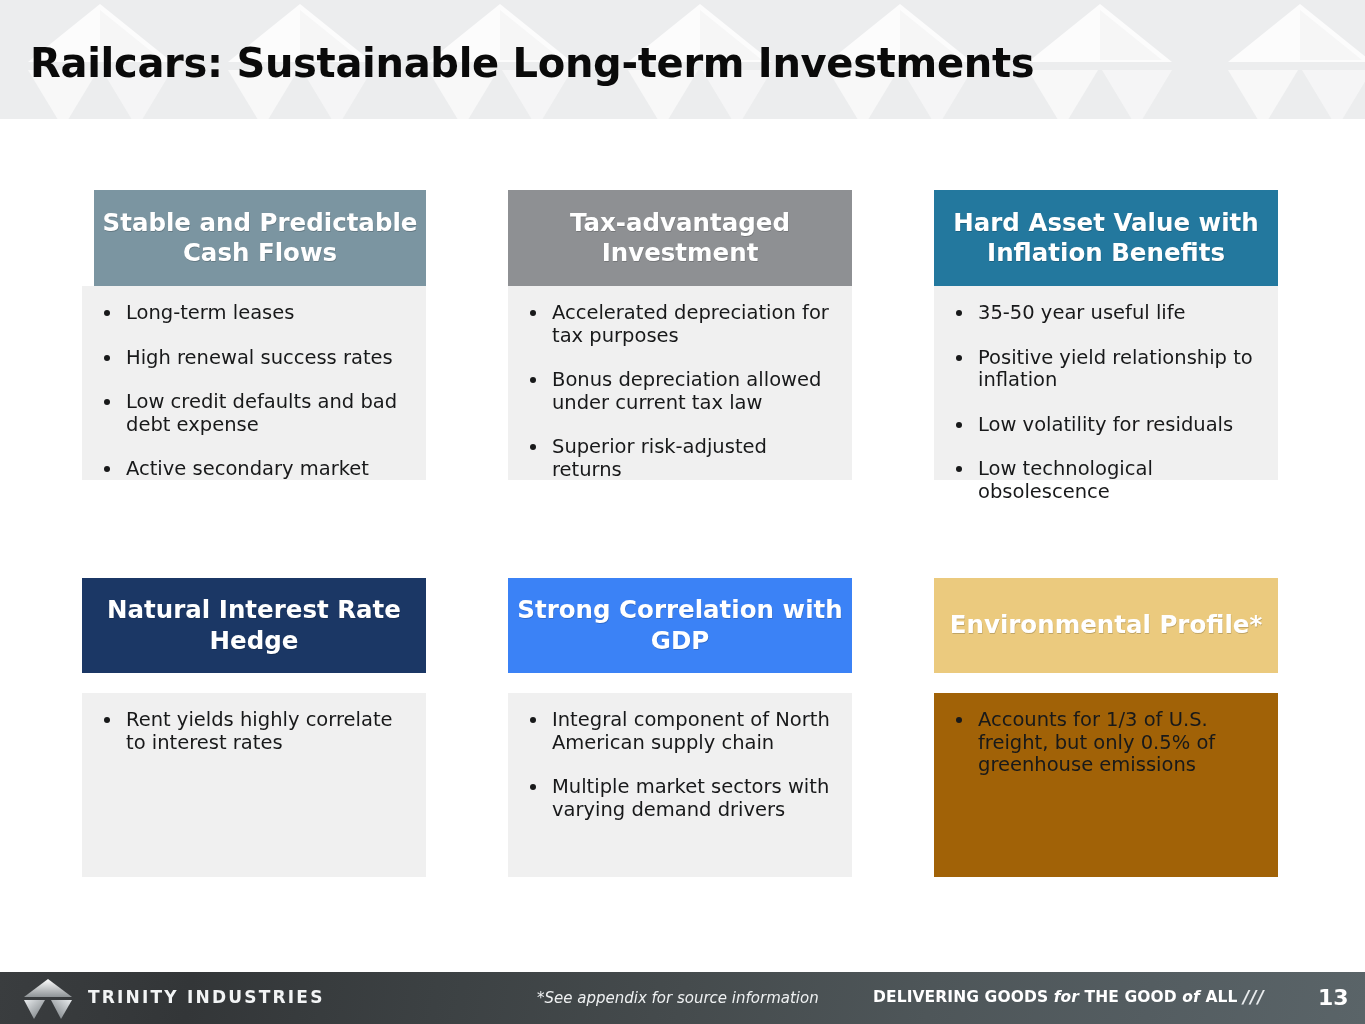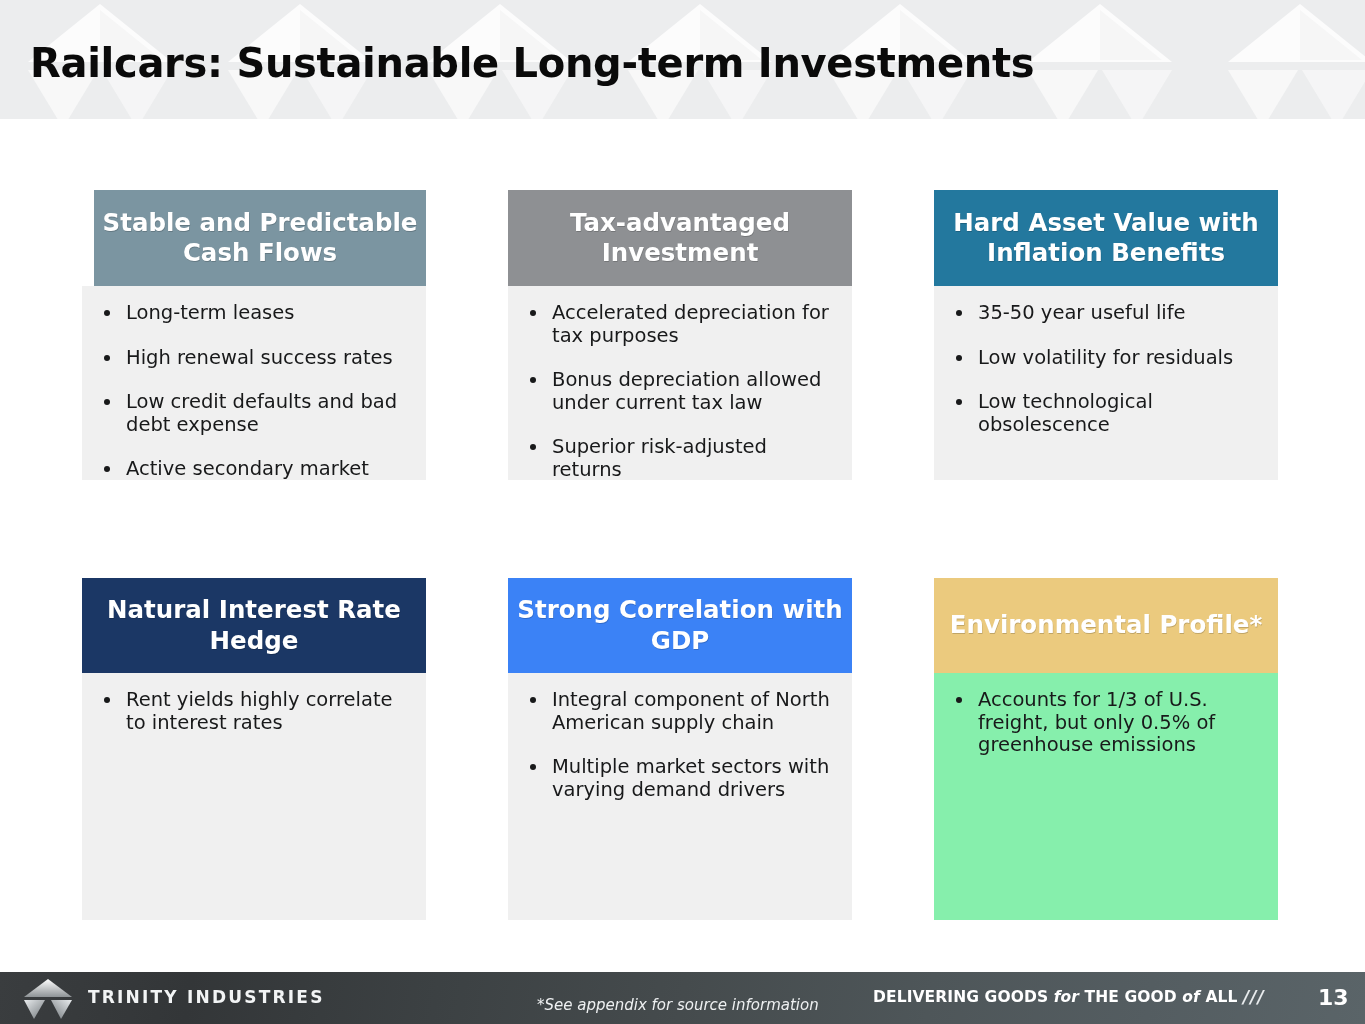--- a/index.html
+++ b/index.html
@@ -97,21 +97,21 @@
     background: #18191a;
   }
 
   
   .row1 { top: 47px; }
   .row1 .card-header { height: 96px; }
   .row1 .card-body { height: 194px; }
   
   .row2 { top: 435px; }
   .row2 .card-header { height: 95px; }
-  .row2 .card-body { height: 247px; }
+  .row2 .card-body { height: 184px; margin-top: 20px; }
 
   .col1 { left: 82px; }
   .col2 { left: 508px; }
   .col3 { left: 934px; }
 
   
   #footer {
     position: absolute;
     left: 0; top: 972px;
     width: 1365px;
@@ -139,21 +139,21 @@
     top: 15px;
     color: #f2f4f5;
     font-size: 17px;
     font-weight: bold;
     letter-spacing: 2.2px;
     font-family: "DejaVu Sans", "Liberation Sans", sans-serif;
   }
   #footer-note {
     position: absolute;
     left: 537px;
-    top: 24px;
+    top: 17px;
     color: #eef0f1;
     font-size: 15px;
     font-style: italic;
   }
   #footer-tagline {
     position: absolute;
     left: 873px;
     top: 16px;
     color: #ffffff;
     font-size: 15.5px;
@@ -231,20 +231,21 @@
         <li><span class="dot"></span><span>Superior risk-adjusted returns</span></li>
       </ul>
     </div>
   </div>
 
   <div class="card row1 col3">
     <div class="card-header" style="background-color: rgb(35, 120, 158);">Hard Asset Value with Inflation Benefits</div>
     <div class="card-body" style="background-color: rgb(240, 240, 240);">
       <ul class="bullets">
         <li><span class="dot"></span><span>35-50 year useful life</span></li>
+        <li><span class="dot"></span><span>Positive yield relationship to inflation</span></li>
         <li><span class="dot"></span><span>Low volatility for residuals</span></li>
         <li><span class="dot"></span><span>Low technological obsolescence</span></li>
       </ul>
     </div>
   </div>
 
   <div class="card row2 col1">
     <div class="card-header" style="background-color: rgb(27, 55, 101);">Natural Interest Rate Hedge</div>
     <div class="card-body" style="background-color: rgb(240, 240, 240);">
       <ul class="bullets">
@@ -258,21 +259,21 @@
     <div class="card-body" style="background-color: rgb(240, 240, 240);">
       <ul class="bullets">
         <li><span class="dot"></span><span>Integral component of North American supply chain</span></li>
         <li><span class="dot"></span><span>Multiple market sectors with varying demand drivers</span></li>
       </ul>
     </div>
   </div>
 
   <div class="card row2 col3">
     <div class="card-header" style="background-color: rgb(235, 202, 126);">Environmental Profile*</div>
-    <div class="card-body" style="background-color: #86efac;">
+    <div class="card-body" style="background-color: #a16207;">
       <ul class="bullets">
         <li><span class="dot"></span><span>Accounts for 1/3 of U.S. freight, but only 0.5% of greenhouse emissions</span></li>
       </ul>
     </div>
   </div>
 
 </div>
 
 <div id="footer">
 

